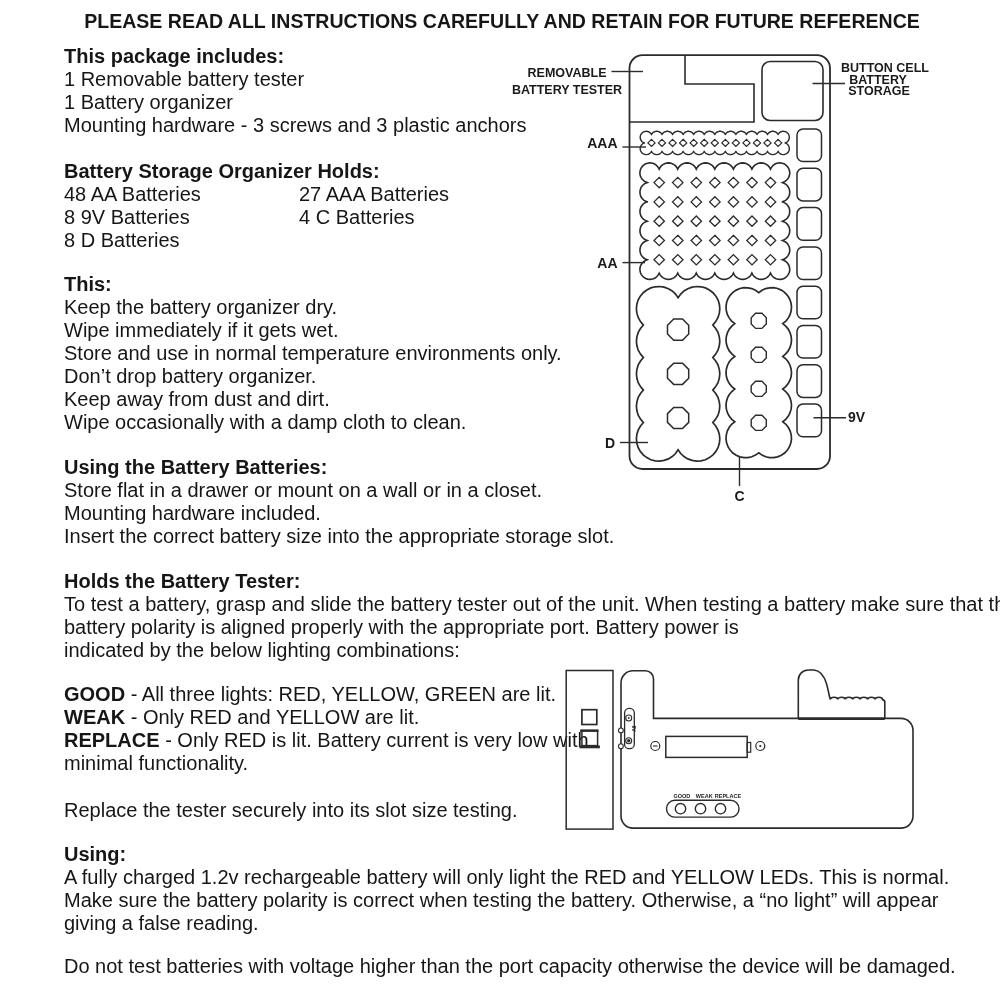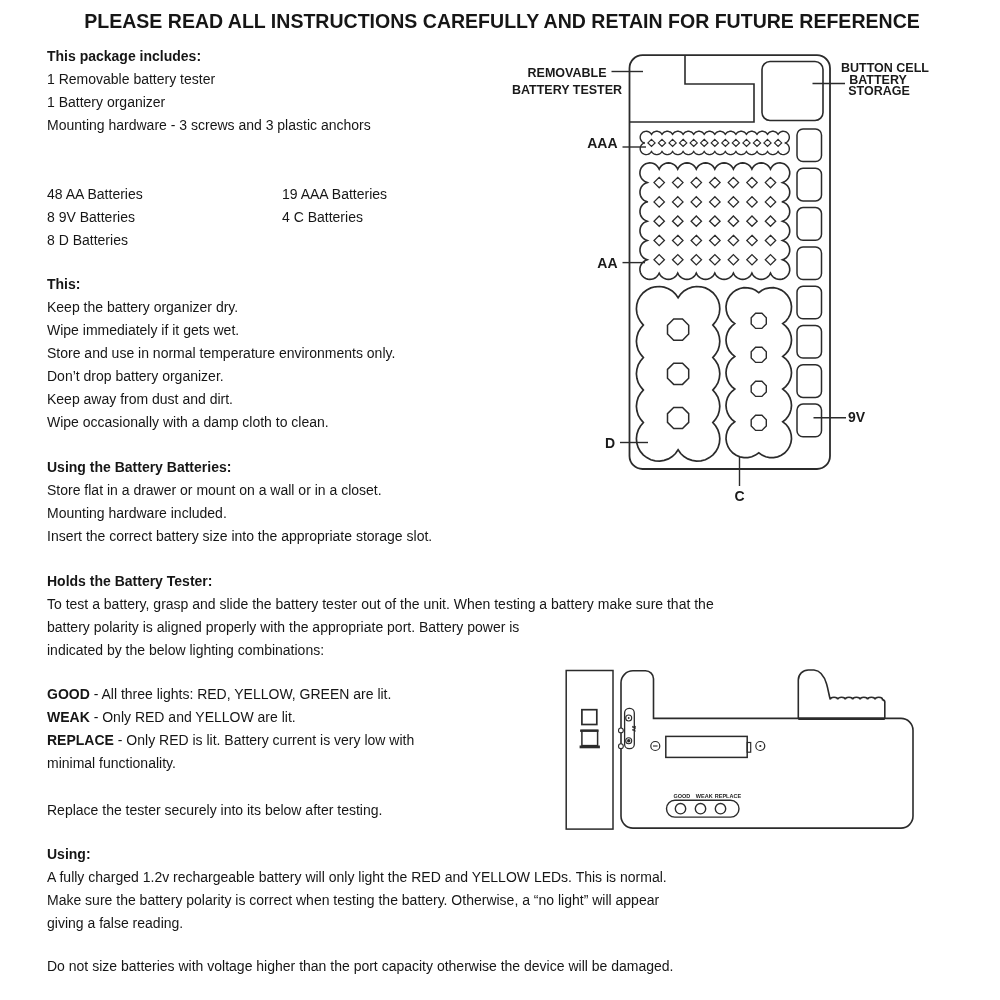--- a/index.html
+++ b/index.html
@@ -1,42 +1,42 @@
 <!DOCTYPE html>
 <html><head><meta charset="utf-8">
 <style>
 html,body{margin:0;padding:0}
 body{width:1000px;height:1000px;background:#fff;font-family:"Liberation Sans",sans-serif;color:#161616;position:relative;overflow:hidden}
-.t{position:absolute;left:47px;font-size:14px;line-height:23.1px;white-space:nowrap}
+.t{position:absolute;left:64px;font-size:20px;line-height:23.1px;white-space:nowrap}
 .c2{position:absolute;left:235px}
 .rel{position:relative}
 </style></head>
 <body>
 <div class="t" style="left:2px;width:1000px;top:10.1px;font-size:19.55px;font-weight:bold;text-align:center">PLEASE READ ALL INSTRUCTIONS CAREFULLY AND RETAIN FOR FUTURE REFERENCE</div>
 
 <div class="t" style="top:44.5px"><b>This package includes:</b><br>1 Removable battery tester<br>1 Battery organizer<br>Mounting hardware - 3 screws and 3 plastic anchors</div>
 
-<div class="t" style="top:159.5px"><br>
-<span class="rel">48 AA Batteries<span class="c2">19 AAA Batteries</span></span><br>
+<div class="t" style="top:159.5px"><b>Battery Storage Organizer Holds:</b><br>
+<span class="rel">48 AA Batteries<span class="c2">27 AAA Batteries</span></span><br>
 <span class="rel">8 9V Batteries<span class="c2">4 C Batteries</span></span><br>
 8 D Batteries</div>
 
 <div class="t" style="top:272.5px"><b>This:</b><br>Keep the battery organizer dry.<br>Wipe immediately if it gets wet.<br>Store and use in normal temperature environments only.<br>Don’t drop battery organizer.<br>Keep away from dust and dirt.<br>Wipe occasionally with a damp cloth to clean.</div>
 
 <div class="t" style="top:455.5px"><b>Using the Battery Batteries:</b><br>Store flat in a drawer or mount on a wall or in a closet.<br>Mounting hardware included.<br>Insert the correct battery size into the appropriate storage slot.</div>
 
 <div class="t" style="top:569.5px"><b>Holds the Battery Tester:</b><br>To test a battery, grasp and slide the battery tester out of the unit. When testing a battery make sure that the<br>battery polarity is aligned properly with the appropriate port. Battery power is<br>indicated by the below lighting combinations:</div>
 
 <div class="t" style="top:682.5px"><b>GOOD</b> - All three lights: RED, YELLOW, GREEN are lit.<br><b>WEAK</b> - Only RED and YELLOW are lit.<br><b>REPLACE</b> - Only RED is lit. Battery current is very low with<br>minimal functionality.</div>
 
-<div class="t" style="top:798.5px">Replace the tester securely into its below after testing.</div>
+<div class="t" style="top:798.5px">Replace the tester securely into its slot size testing.</div>
 
 <div class="t" style="top:842.5px"><b>Using:</b><br>A fully charged 1.2v rechargeable battery will only light the RED and YELLOW LEDs. This is normal.<br>Make sure the battery polarity is correct when testing the battery. Otherwise, a “no light” will appear<br>giving a false reading.</div>
 
-<div class="t" style="top:954.5px">Do not size batteries with voltage higher than the port capacity otherwise the device will be damaged.</div>
+<div class="t" style="top:954.5px">Do not test batteries with voltage higher than the port capacity otherwise the device will be damaged.</div>
 
 <svg style="position:absolute;left:505px;top:50px" width="435" height="460" viewBox="505 50 435 460">
     <rect x="629.5" y="55.2" width="200.5" height="413.8" rx="13" stroke="#2b2b2b" fill="none" stroke-width="1.8"></rect>
     <path d="M685 55.2 L685 84 L754 84 L754 122 L629.5 122" stroke="#2b2b2b" fill="none" stroke-width="1.6"></path>
     <rect x="762" y="61.5" width="61" height="59" rx="8" stroke="#2b2b2b" fill="none" stroke-width="1.6"></rect>
     <rect x="797" y="129.0" width="24.5" height="32.6" rx="6" stroke="#2b2b2b" fill="none" stroke-width="1.5"></rect>
     <rect x="797" y="168.3" width="24.5" height="32.6" rx="6" stroke="#2b2b2b" fill="none" stroke-width="1.5"></rect>
     <rect x="797" y="207.6" width="24.5" height="32.6" rx="6" stroke="#2b2b2b" fill="none" stroke-width="1.5"></rect>
     <rect x="797" y="246.9" width="24.5" height="32.6" rx="6" stroke="#2b2b2b" fill="none" stroke-width="1.5"></rect>
     <rect x="797" y="286.2" width="24.5" height="32.6" rx="6" stroke="#2b2b2b" fill="none" stroke-width="1.5"></rect>

